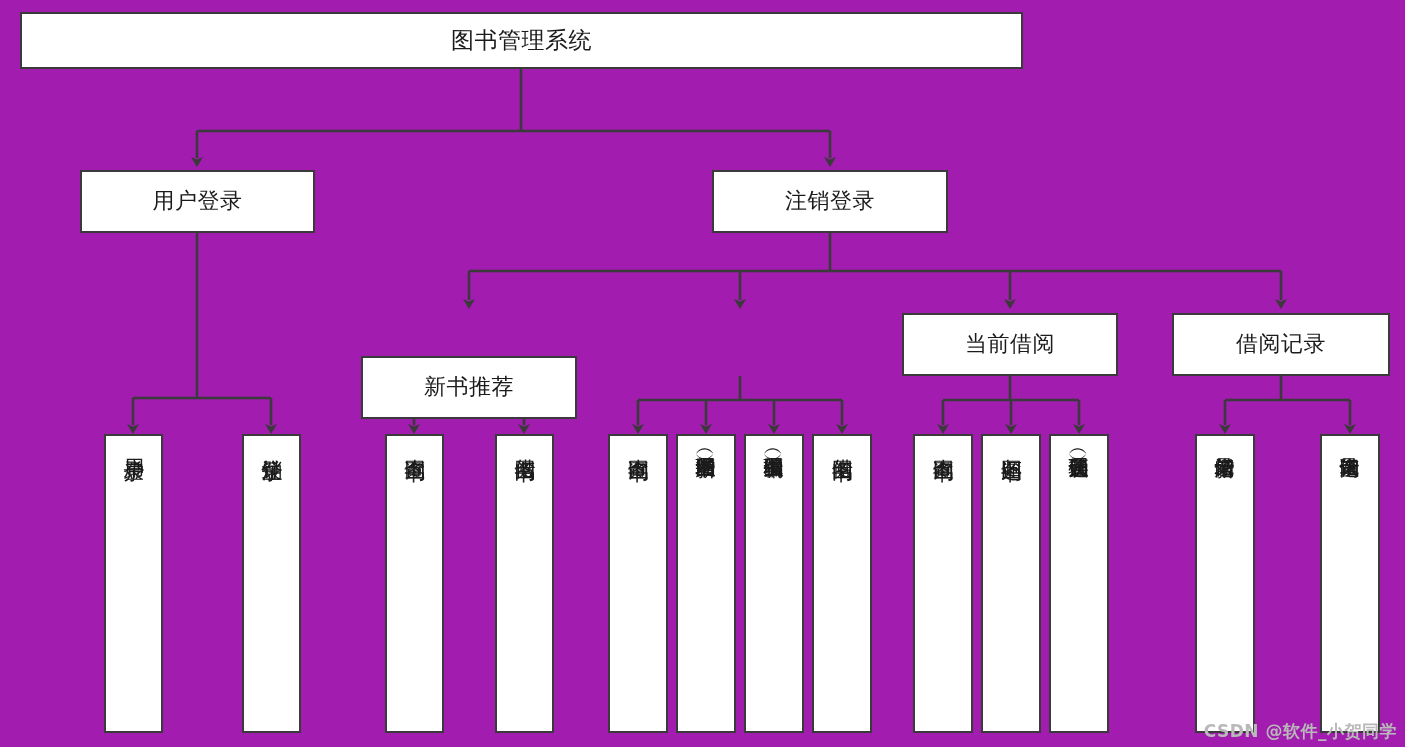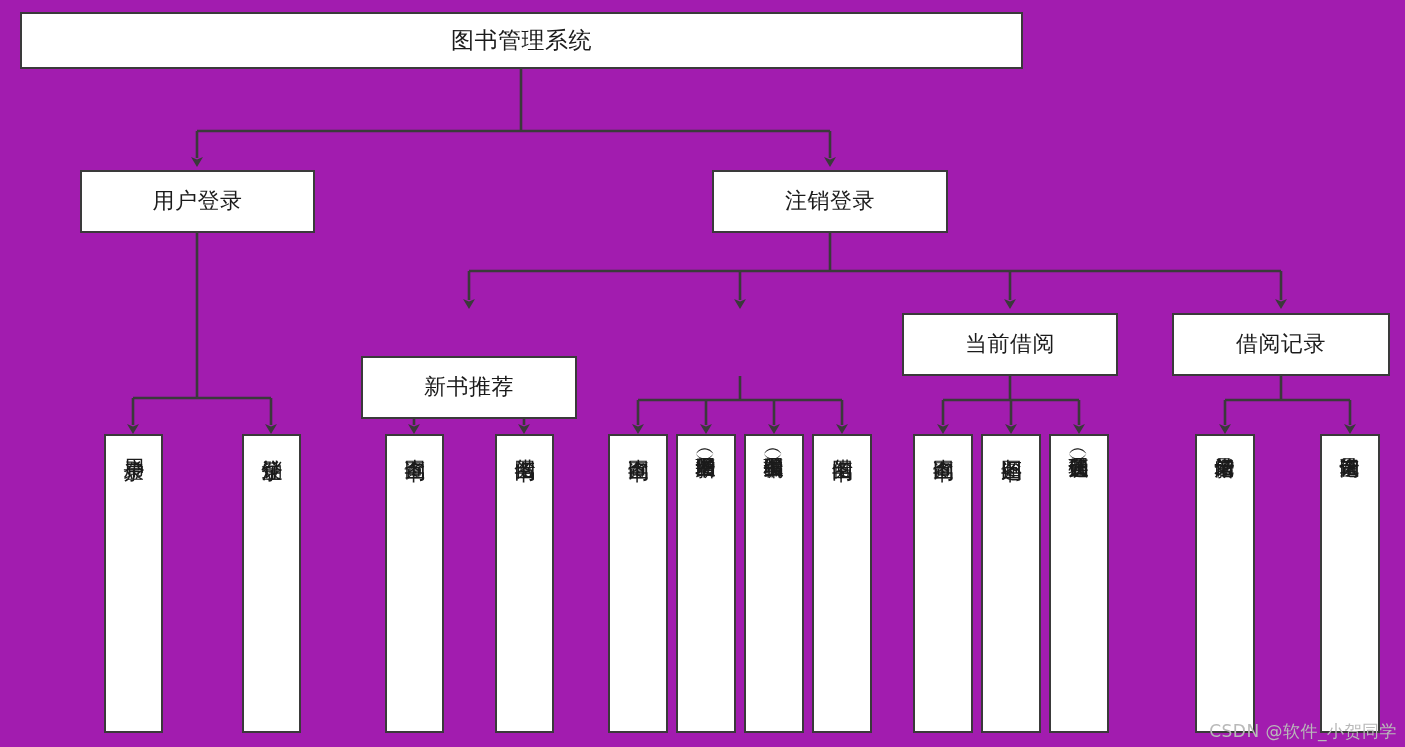--- a/index.html
+++ b/index.html
@@ -71,20 +71,21 @@
   }
   .watermark {
     position: absolute;
     right: 8px;
     bottom: 4px;
     font-size: 17px;
     color: #b9b9b9;
     letter-spacing: 0.5px;
     white-space: nowrap;
     user-select: none;
+    font-weight: bold;
   }
 </style>
 </head>
 <body>
 
 <div id="canvas">
 
   <svg class="wires" viewBox="0 0 1405 747" xmlns="http://www.w3.org/2000/svg">
     <defs>
       <marker id="arrow" markerWidth="10" markerHeight="12" refX="1" refY="6" orient="auto" markerUnits="userSpaceOnUse">

